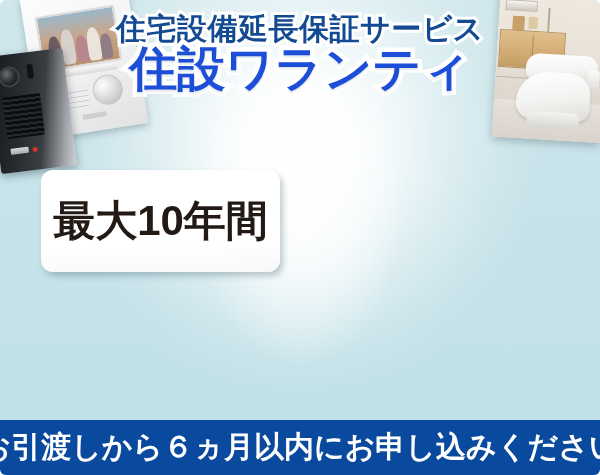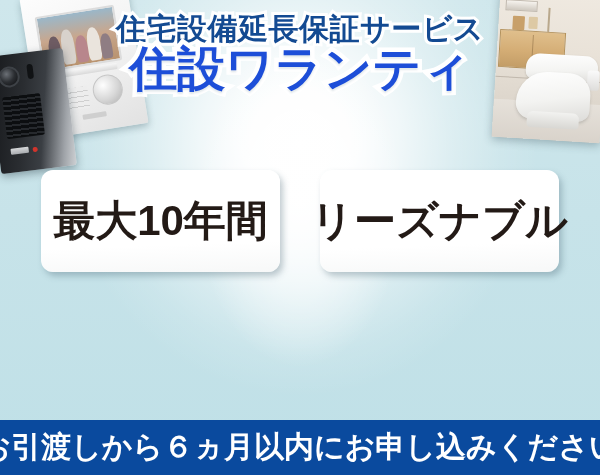--- a/index.html
+++ b/index.html
@@ -10,20 +10,21 @@
   body {
     font-family: "Liberation Sans", "DejaVu Sans", sans-serif;
   }
 
   #banner {
     position: relative;
     width: 600px;
     height: 475px;
     overflow: hidden;
     background: #c5e4ea;
+    border-radius: 6px;
   }
 
   
   .bg-base {
     position: absolute;
     inset: 0;
     background: linear-gradient(180deg, #cfe7ec 0%, #c7e3e9 45%, #bfe0e7 100%);
   }
   .bg-glow {
     position: absolute;
@@ -419,22 +420,19 @@
 
   <div id="headline">
     <div class="subtitle">住宅設備延長保証サービス</div>
     <div class="maintitle">住設ワランティ</div>
   </div>
 
   <div id="features">
     <div class="feature-box">
       <span class="feature-text">最大10年間</span>
     </div>
-    <div class="feature-box">
-      <span class="feature-text">リーズナブル</span>
-    </div>
   </div>
 
   <div id="cta">
     <span class="cta-text">お引渡しから６ヵ月以内にお申し込みください</span>
   </div>
 
 </div>
 
 </body></html>

